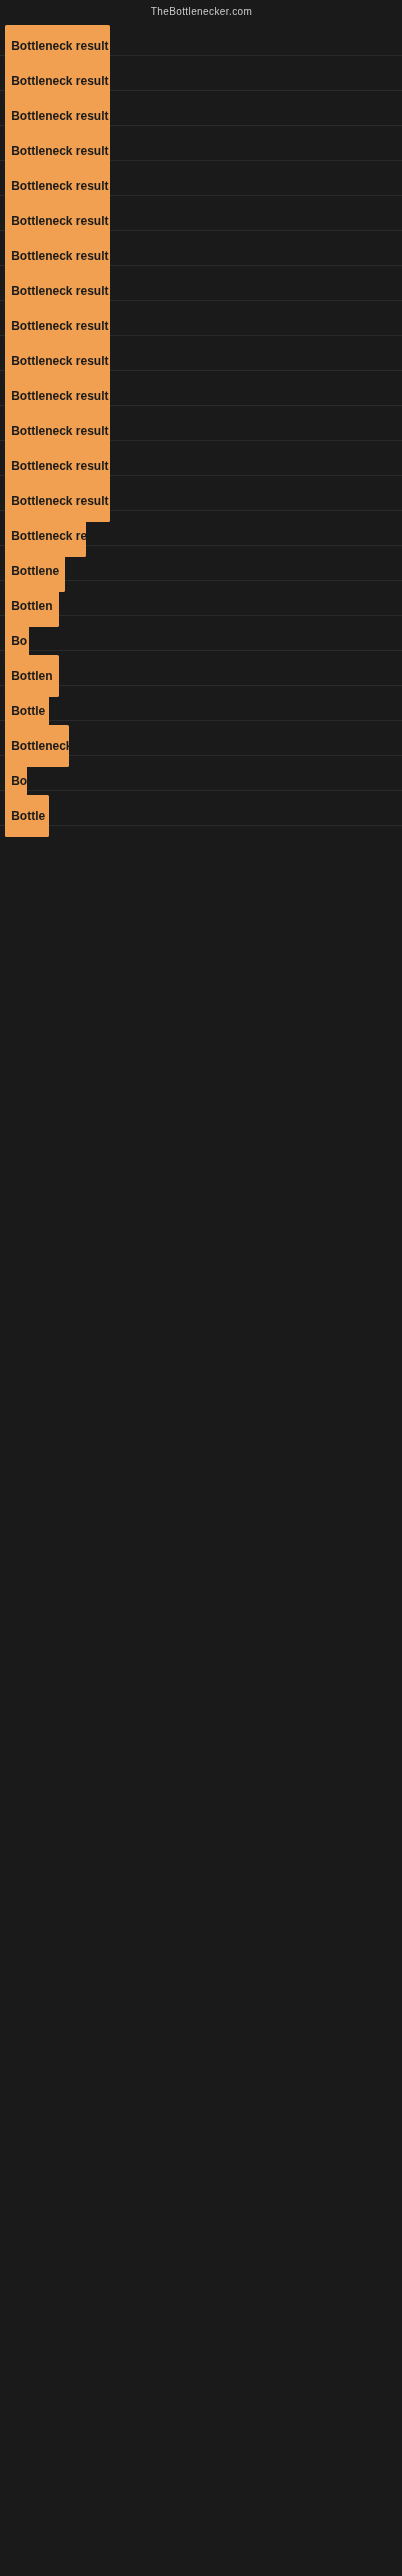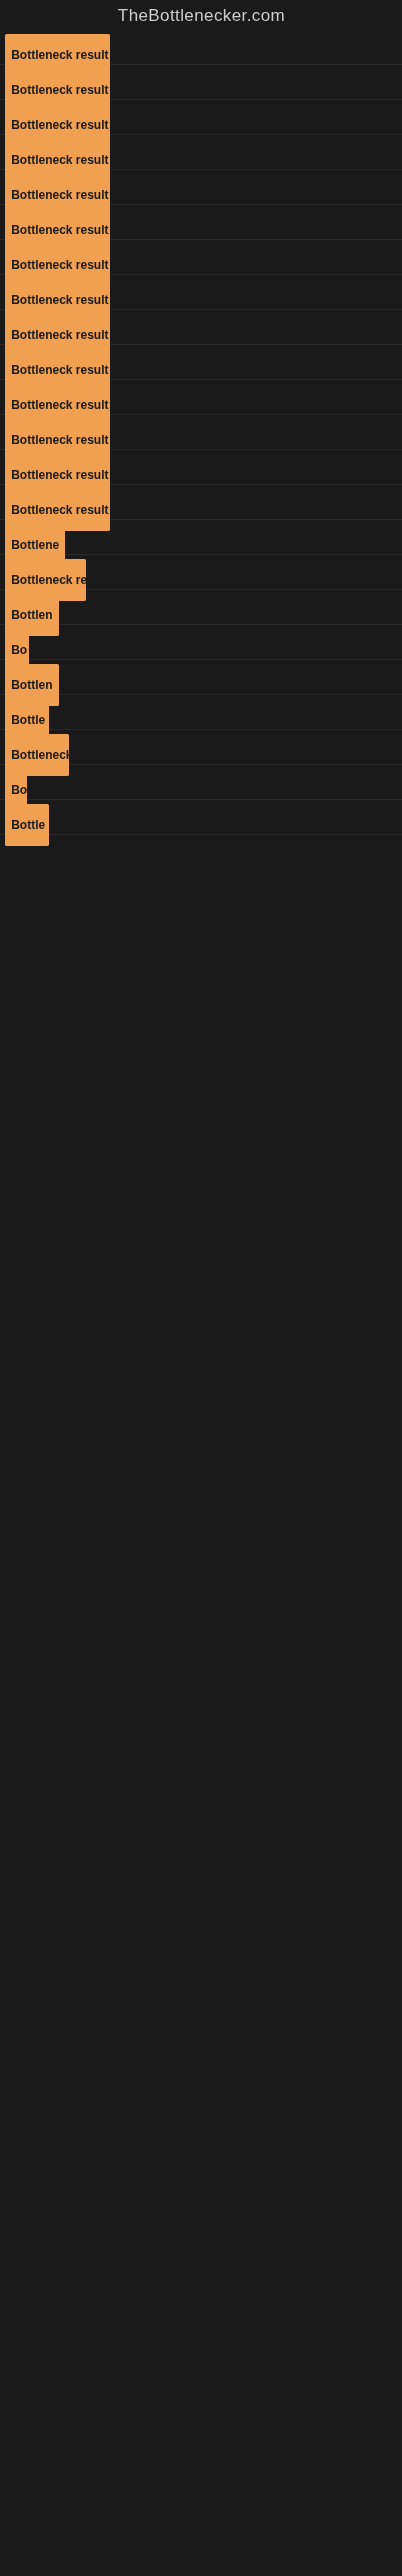--- a/index.html
+++ b/index.html
@@ -12,21 +12,21 @@
       width: 403px;
       min-height: 2576px;
       background-color: #1a1a1a;
       font-family: Arial, sans-serif;
       position: relative;
     }
 
     .site-title {
       text-align: center;
       color: #cccccc;
-      font-size: 17px;
+      font-size: 10px;
       padding: 6.4px 0 3.2px 0;
       letter-spacing: 0.4px;
     }
 
     .bottleneck-item {
       display: inline-block;
       background-color: #f0a050;
       color: #1a1a1a;
       font-size: 12px;
       font-weight: bold;
@@ -58,22 +58,22 @@
     <div class="row"><span class="bottleneck-item" style="max-width: 105px;">Bottleneck result</span></div>
     <div class="row"><span class="bottleneck-item" style="max-width: 105px;">Bottleneck result</span></div>
     <div class="row"><span class="bottleneck-item" style="max-width: 105px;">Bottleneck result</span></div>
     <div class="row"><span class="bottleneck-item" style="max-width: 105px;">Bottleneck result</span></div>
     <div class="row"><span class="bottleneck-item" style="max-width: 105px;">Bottleneck result</span></div>
     <div class="row"><span class="bottleneck-item" style="max-width: 105px;">Bottleneck result</span></div>
     <div class="row"><span class="bottleneck-item" style="max-width: 105px;">Bottleneck result</span></div>
     <div class="row"><span class="bottleneck-item" style="max-width: 105px;">Bottleneck result</span></div>
     <div class="row"><span class="bottleneck-item" style="max-width: 105px;">Bottleneck result</span></div>
     <div class="row"><span class="bottleneck-item" style="max-width: 105px;">Bottleneck result</span></div>
+    <div class="row"><span class="bottleneck-item" style="max-width: 81px;">Bottleneck re</span></div>
     <div class="row"><span class="bottleneck-item" style="max-width: 60px;">Bottlene</span></div>
-    <div class="row"><span class="bottleneck-item" style="max-width: 81px;">Bottleneck re</span></div>
     <div class="row"><span class="bottleneck-item" style="max-width: 55px;">Bottlen</span></div>
     <div class="row"><span class="bottleneck-item" style="max-width: 24px;">Bo</span></div>
     <div class="row"><span class="bottleneck-item" style="max-width: 55px;">Bottlen</span></div>
     <div class="row"><span class="bottleneck-item" style="max-width: 44px;">Bottle</span></div>
     <div class="row"><span class="bottleneck-item" style="max-width: 64px;">Bottleneck</span></div>
     <div class="row"><span class="bottleneck-item" style="max-width: 22.5px;">Bo</span></div>
     <div class="row"><span class="bottleneck-item" style="max-width: 44px;">Bottle</span></div>
   </div>
 
 

